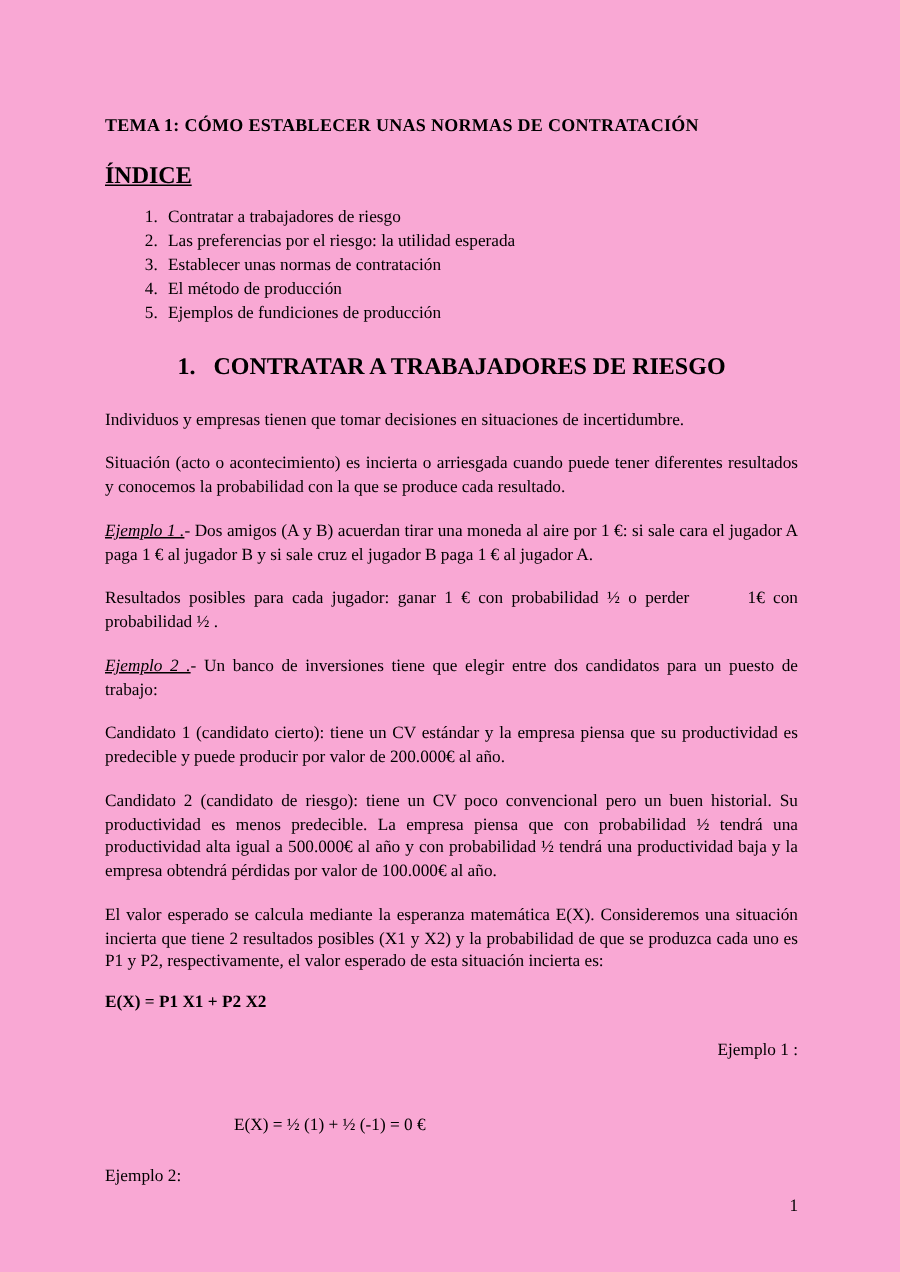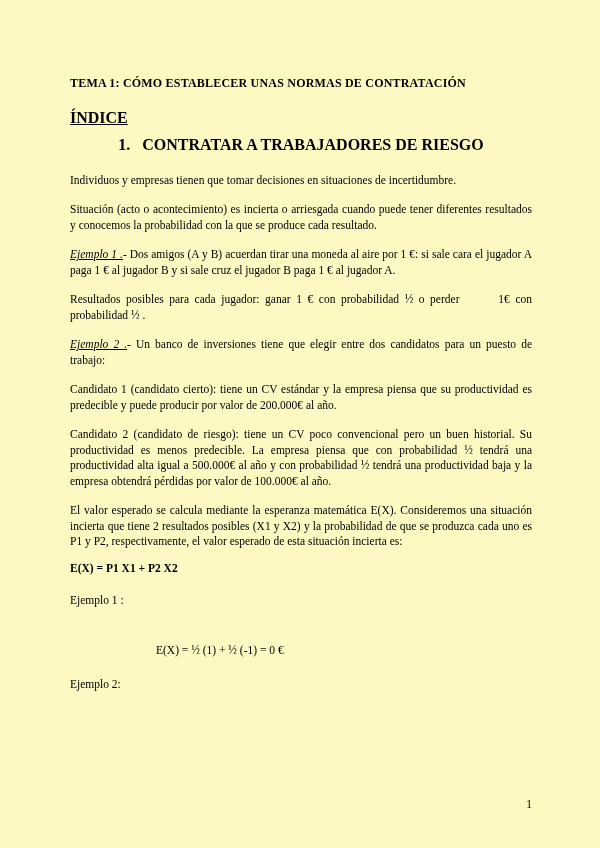--- a/index.html
+++ b/index.html
@@ -6,21 +6,21 @@
   html, body {
     margin: 0;
     padding: 0;
     background: #ffffff;
   }
   .page {
     position: relative;
     width: 600px;
     height: 848px;
     margin: 0 auto;
-    background: #fef9c3;
+    background: #f9a8d4;
     color: #000000;
     font-family: "Liberation Serif", "DejaVu Serif", serif;
     font-size: 11.5px;
     padding: 76px 68px 40px 70px;
     overflow: hidden;
   }
   p { margin: 0 0 11px 0; line-height: 15.5px; }
   .title {
     font-weight: bold;
     font-size: 12px;
@@ -49,21 +49,21 @@
   }
   .para { text-align: justify; margin-top: 14px; }
   .ej {
     font-style: italic;
     text-decoration: underline;
   }
   .formula {
     font-weight: bold;
     margin: 11px 0 17px 0;
   }
-  .ex-label { margin-bottom: 6px; }
+  .ex-label { margin-bottom: 6px; text-align: right; }
   .ex-eq {
     margin-bottom: 19px;
     padding-left: 86px;
     margin-top: 34px;
   }
   .ex-label2 { margin-bottom: 0; }
   .page-number {
     position: absolute;
     right: 68px;
     bottom: 36px;
@@ -73,20 +73,27 @@
 </style>
 </head>
 <body>
 
 <div class="page">
 
   <p class="title">TEMA 1: CÓMO ESTABLECER UNAS NORMAS DE CONTRATACIÓN</p>
 
   <p class="indice"><span class="u">ÍNDICE</span></p>
 
+  <ol class="index-list">
+    <li>Contratar a trabajadores de riesgo</li>
+    <li>Las preferencias por el riesgo: la utilidad esperada</li>
+    <li>Establecer unas normas de contratación</li>
+    <li>El método de producción</li>
+    <li>Ejemplos de fundiciones de producción</li>
+  </ol>
 
   <p class="section-heading">1.&nbsp;&nbsp;&nbsp;CONTRATAR A TRABAJADORES DE RIESGO</p>
 
   <p class="para">Individuos y empresas tienen que tomar decisiones en situaciones de incertidumbre.</p>
 
   <p class="para">Situación (acto o acontecimiento) es incierta o arriesgada cuando puede tener diferentes resultados y conocemos la probabilidad con la que se produce cada resultado.</p>
 
   <p class="para"><span class="ej">Ejemplo 1 .</span><span>- Dos amigos (A y B) acuerdan tirar una moneda al aire por 1 €: si sale cara el jugador A paga 1 € al jugador B y si sale cruz el jugador B paga 1 € al jugador A.</span></p>
 
   <p class="para">Resultados posibles para cada jugador: ganar 1 € con probabilidad ½ o perder&nbsp;&nbsp;&nbsp;&nbsp;&nbsp;&nbsp;&nbsp;1€ con probabilidad ½ .</p>

